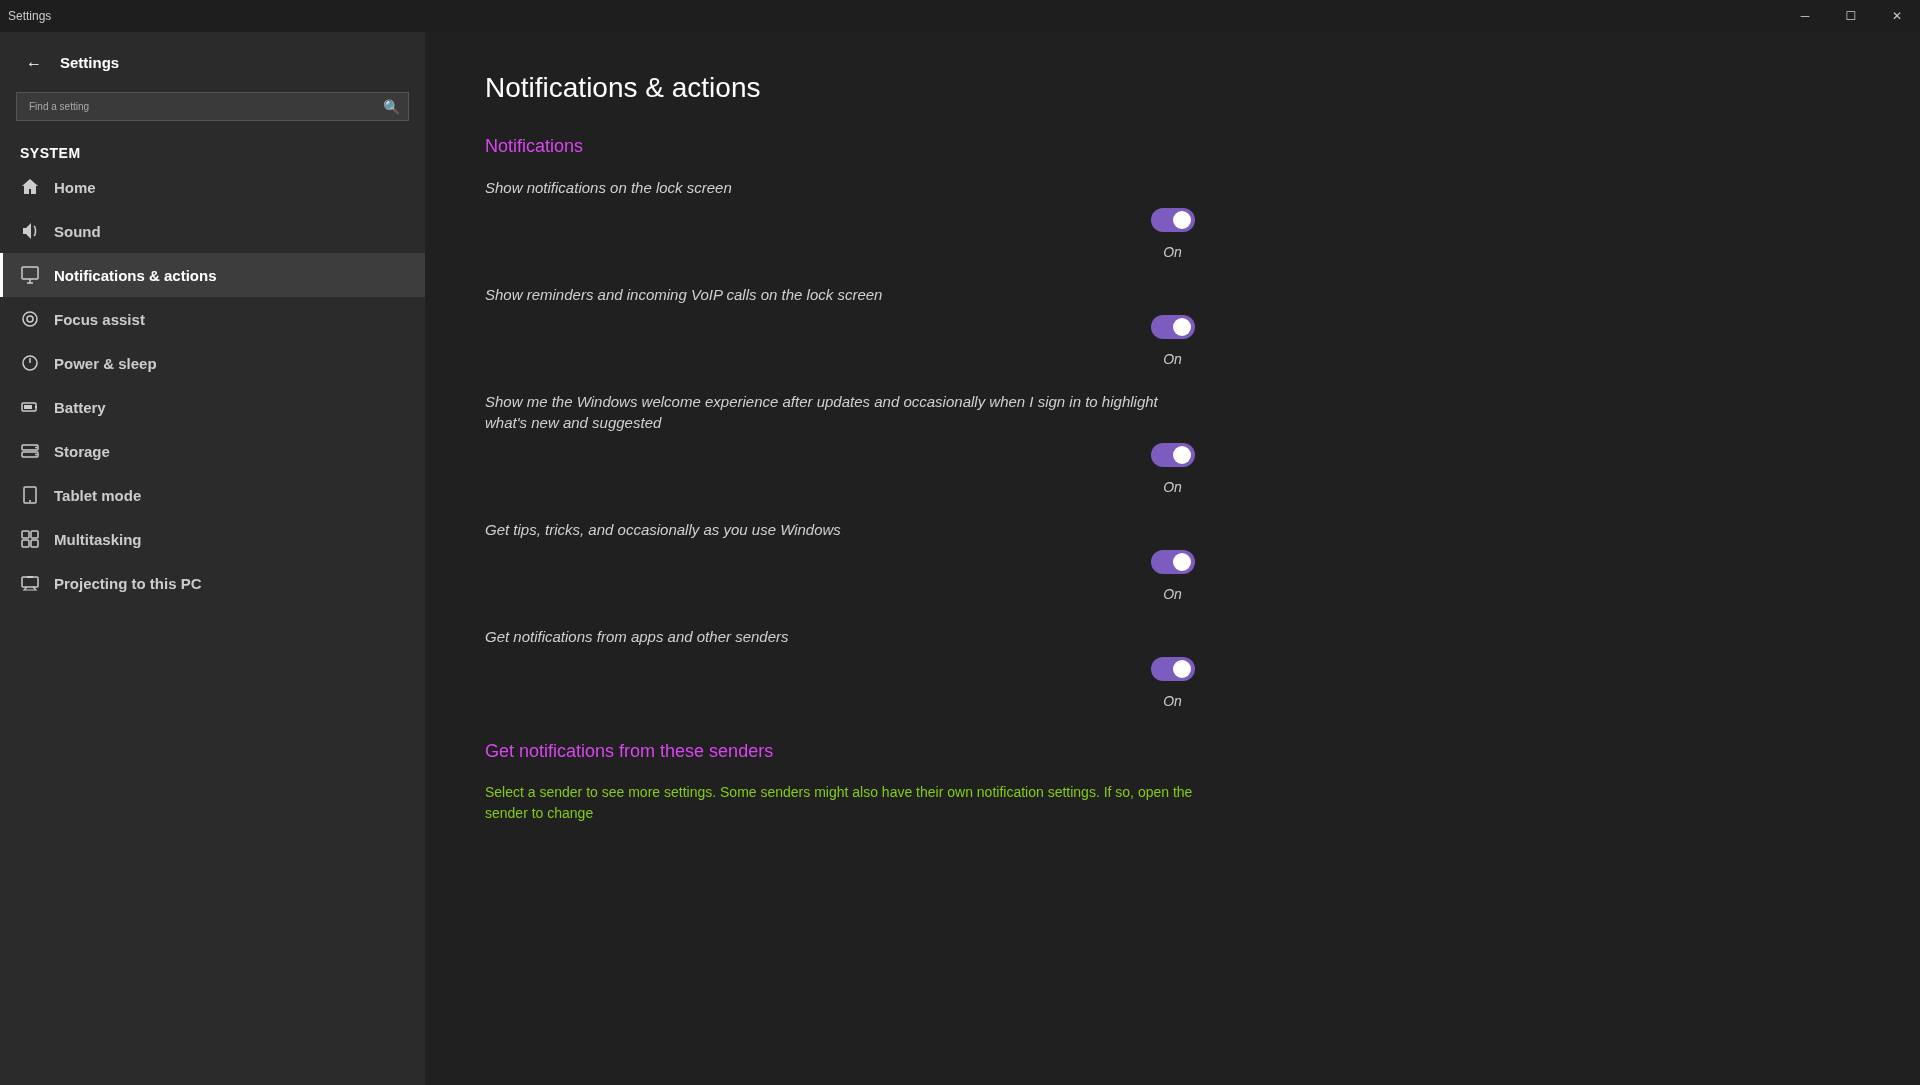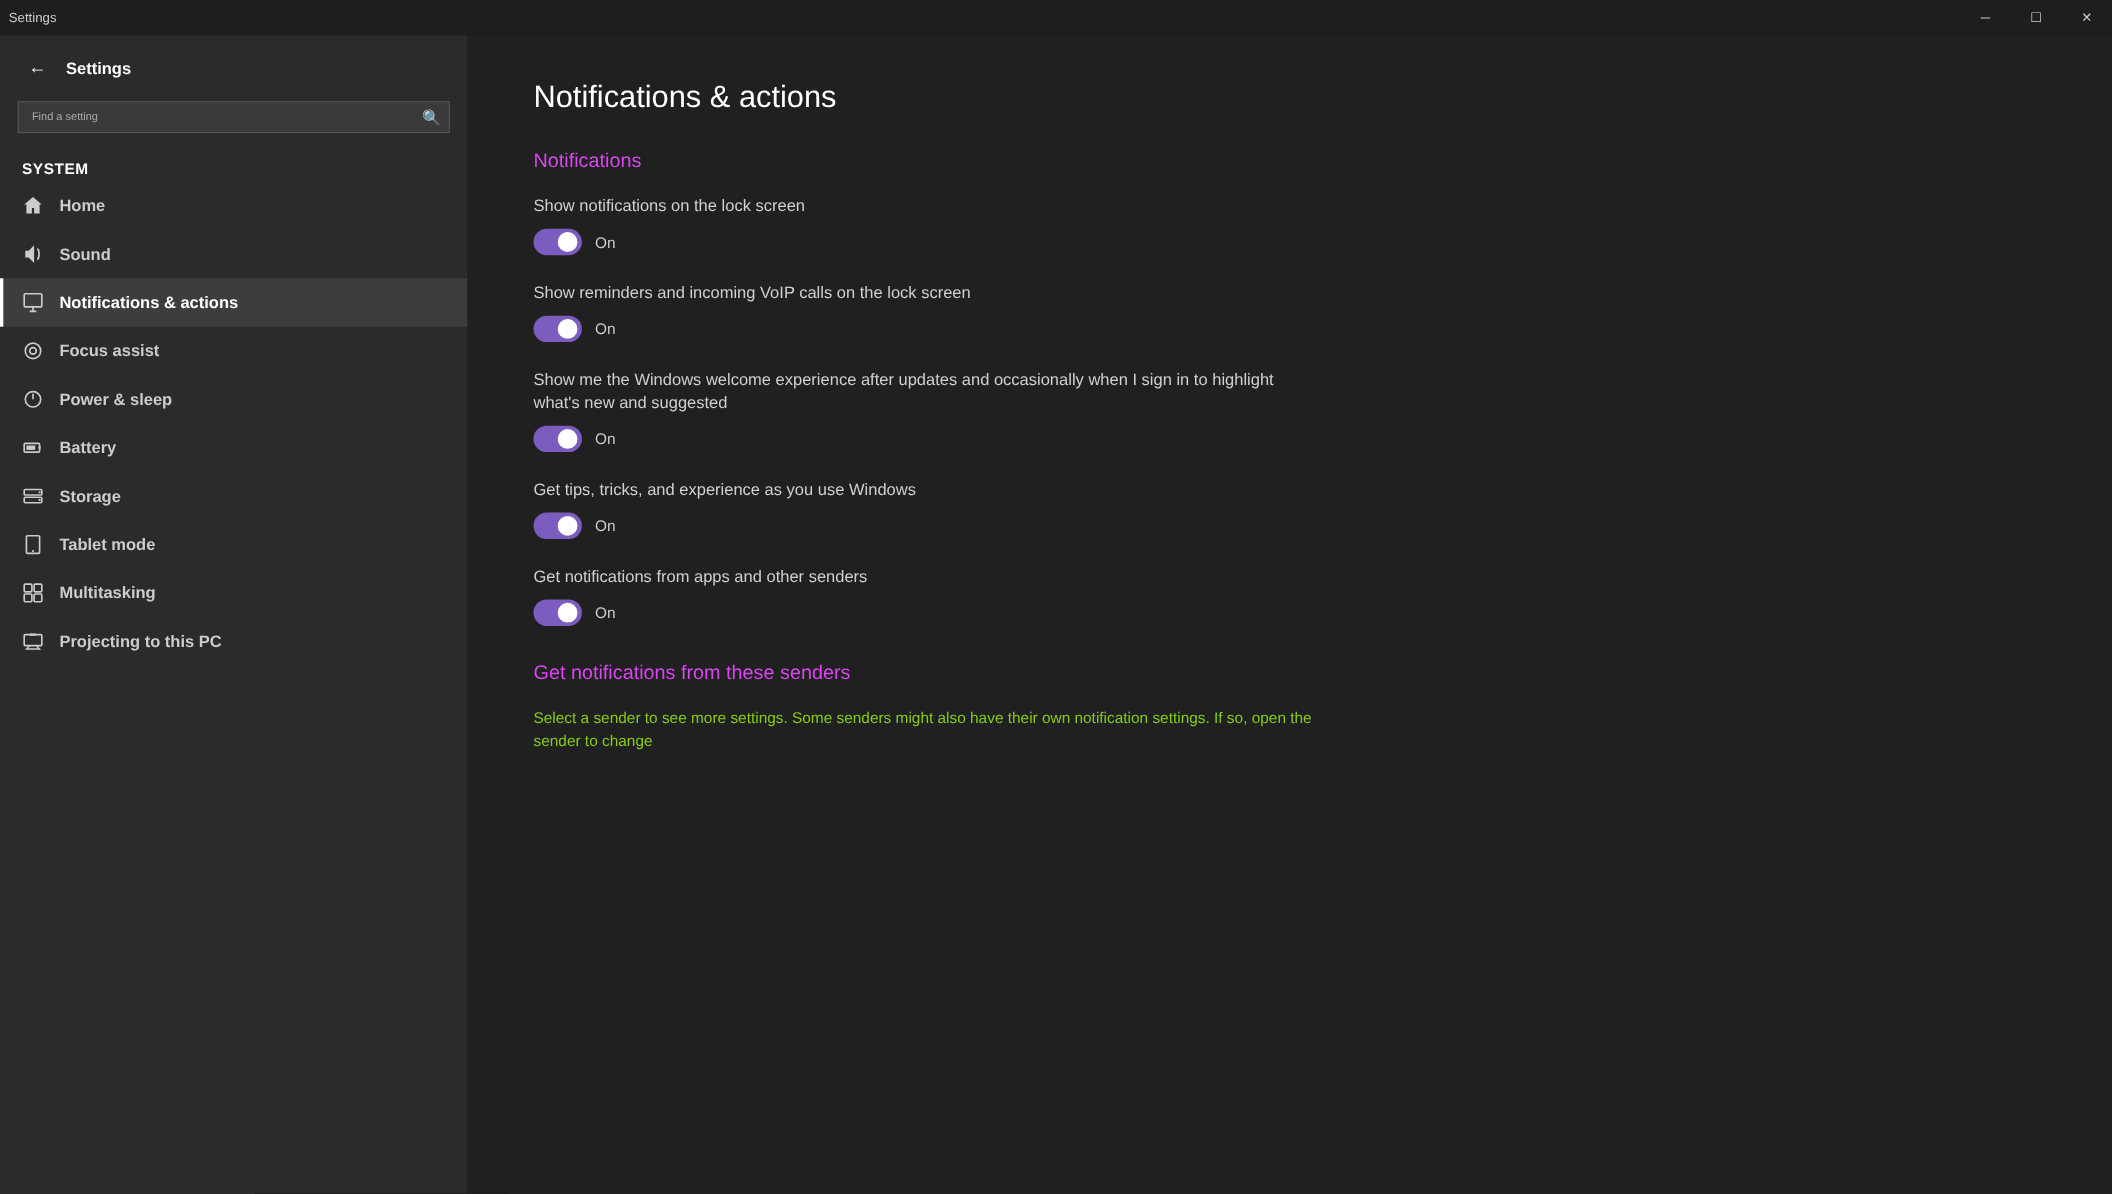--- a/index.html
+++ b/index.html
@@ -176,32 +176,34 @@
       font-size: 18px;
       font-weight: 400;
       color: #d946ef;
       margin-bottom: 20px;
       margin-top: 8px;
     }
 
     
     .toggle-setting {
       margin-bottom: 24px;
+      font-style: italic;
     }
     .toggle-label-text {
       font-size: 15px;
       color: #d0d0d0;
       margin-bottom: 10px;
       max-width: 700px;
       line-height: 1.4;
     }
     .toggle-row {
       display: flex;
       align-items: center;
       gap: 12px;
+      flex-direction: column;
     }
 
     
     .toggle-switch {
       width: 44px;
       height: 24px;
       border-radius: 12px;
       background: #7c5cbf;
       position: relative;
       cursor: pointer;
@@ -398,21 +400,21 @@
       <div class="toggle-label-text">Show me the Windows welcome experience after updates and occasionally when I sign in to highlight what's new and suggested</div>
       <div class="toggle-row">
         <div class="toggle-switch">
           <div class="knob"></div>
         </div>
         <span class="toggle-on-label">On</span>
       </div>
     </div>
 
     <div class="toggle-setting">
-      <div class="toggle-label-text">Get tips, tricks, and experience as you use Windows</div>
+      <div class="toggle-label-text">Get tips, tricks, and occasionally as you use Windows</div>
       <div class="toggle-row">
         <div class="toggle-switch">
           <div class="knob"></div>
         </div>
         <span class="toggle-on-label">On</span>
       </div>
     </div>
 
     <div class="toggle-setting">
       <div class="toggle-label-text">Get notifications from apps and other senders</div>

